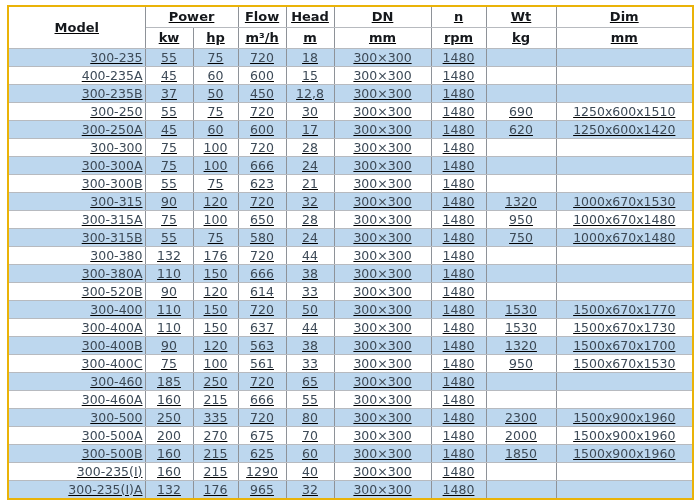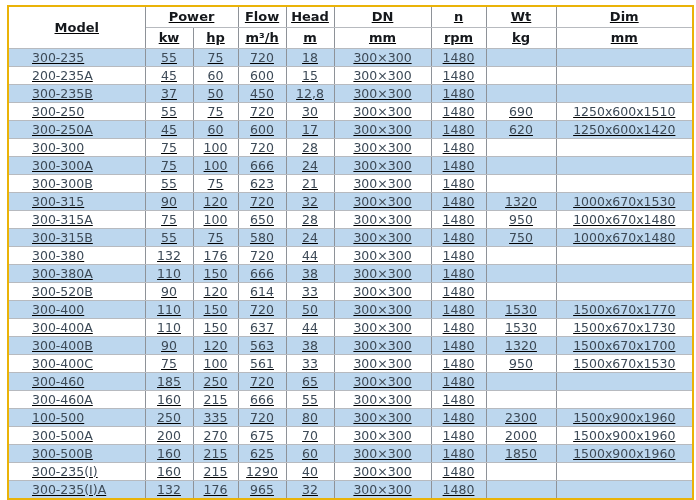--- a/index.html
+++ b/index.html
@@ -43,21 +43,21 @@
     background: #ffffff;
     padding: 0 2px;
   }
   td {
     font-size: 12.5px;
     color: #3d4a57;
     height: 17px;
     line-height: 17px;
     padding: 0 2px;
   }
-  td.left { text-align: left; padding-left: 23px; }
+  td.left { text-align: right; padding-left: 5px; }
   td.center { text-align: center; }
   tr.alt td { background: #bdd7ee; }
 </style>
 </head>
 <body>
 
 <div class="page">
   <table class="spec">
     <colgroup>
       <col class="c-model">
@@ -98,21 +98,21 @@
           <td class="center">55</td>
           <td class="center">75</td>
           <td class="center">720</td>
           <td class="center">18</td>
           <td class="center">300×300</td>
           <td class="center">1480</td>
           <td class="center"></td>
           <td class="center"></td>
         </tr>
         <tr>
-          <td class="left">200-235A</td>
+          <td class="left">400-235A</td>
           <td class="center">45</td>
           <td class="center">60</td>
           <td class="center">600</td>
           <td class="center">15</td>
           <td class="center">300×300</td>
           <td class="center">1480</td>
           <td class="center"></td>
           <td class="center"></td>
         </tr>
         <tr class="alt">
@@ -307,21 +307,21 @@
           <td class="center">160</td>
           <td class="center">215</td>
           <td class="center">666</td>
           <td class="center">55</td>
           <td class="center">300×300</td>
           <td class="center">1480</td>
           <td class="center"></td>
           <td class="center"></td>
         </tr>
         <tr class="alt">
-          <td class="left">100-500</td>
+          <td class="left">300-500</td>
           <td class="center">250</td>
           <td class="center">335</td>
           <td class="center">720</td>
           <td class="center">80</td>
           <td class="center">300×300</td>
           <td class="center">1480</td>
           <td class="center">2300</td>
           <td class="center">1500x900x1960</td>
         </tr>
         <tr>

